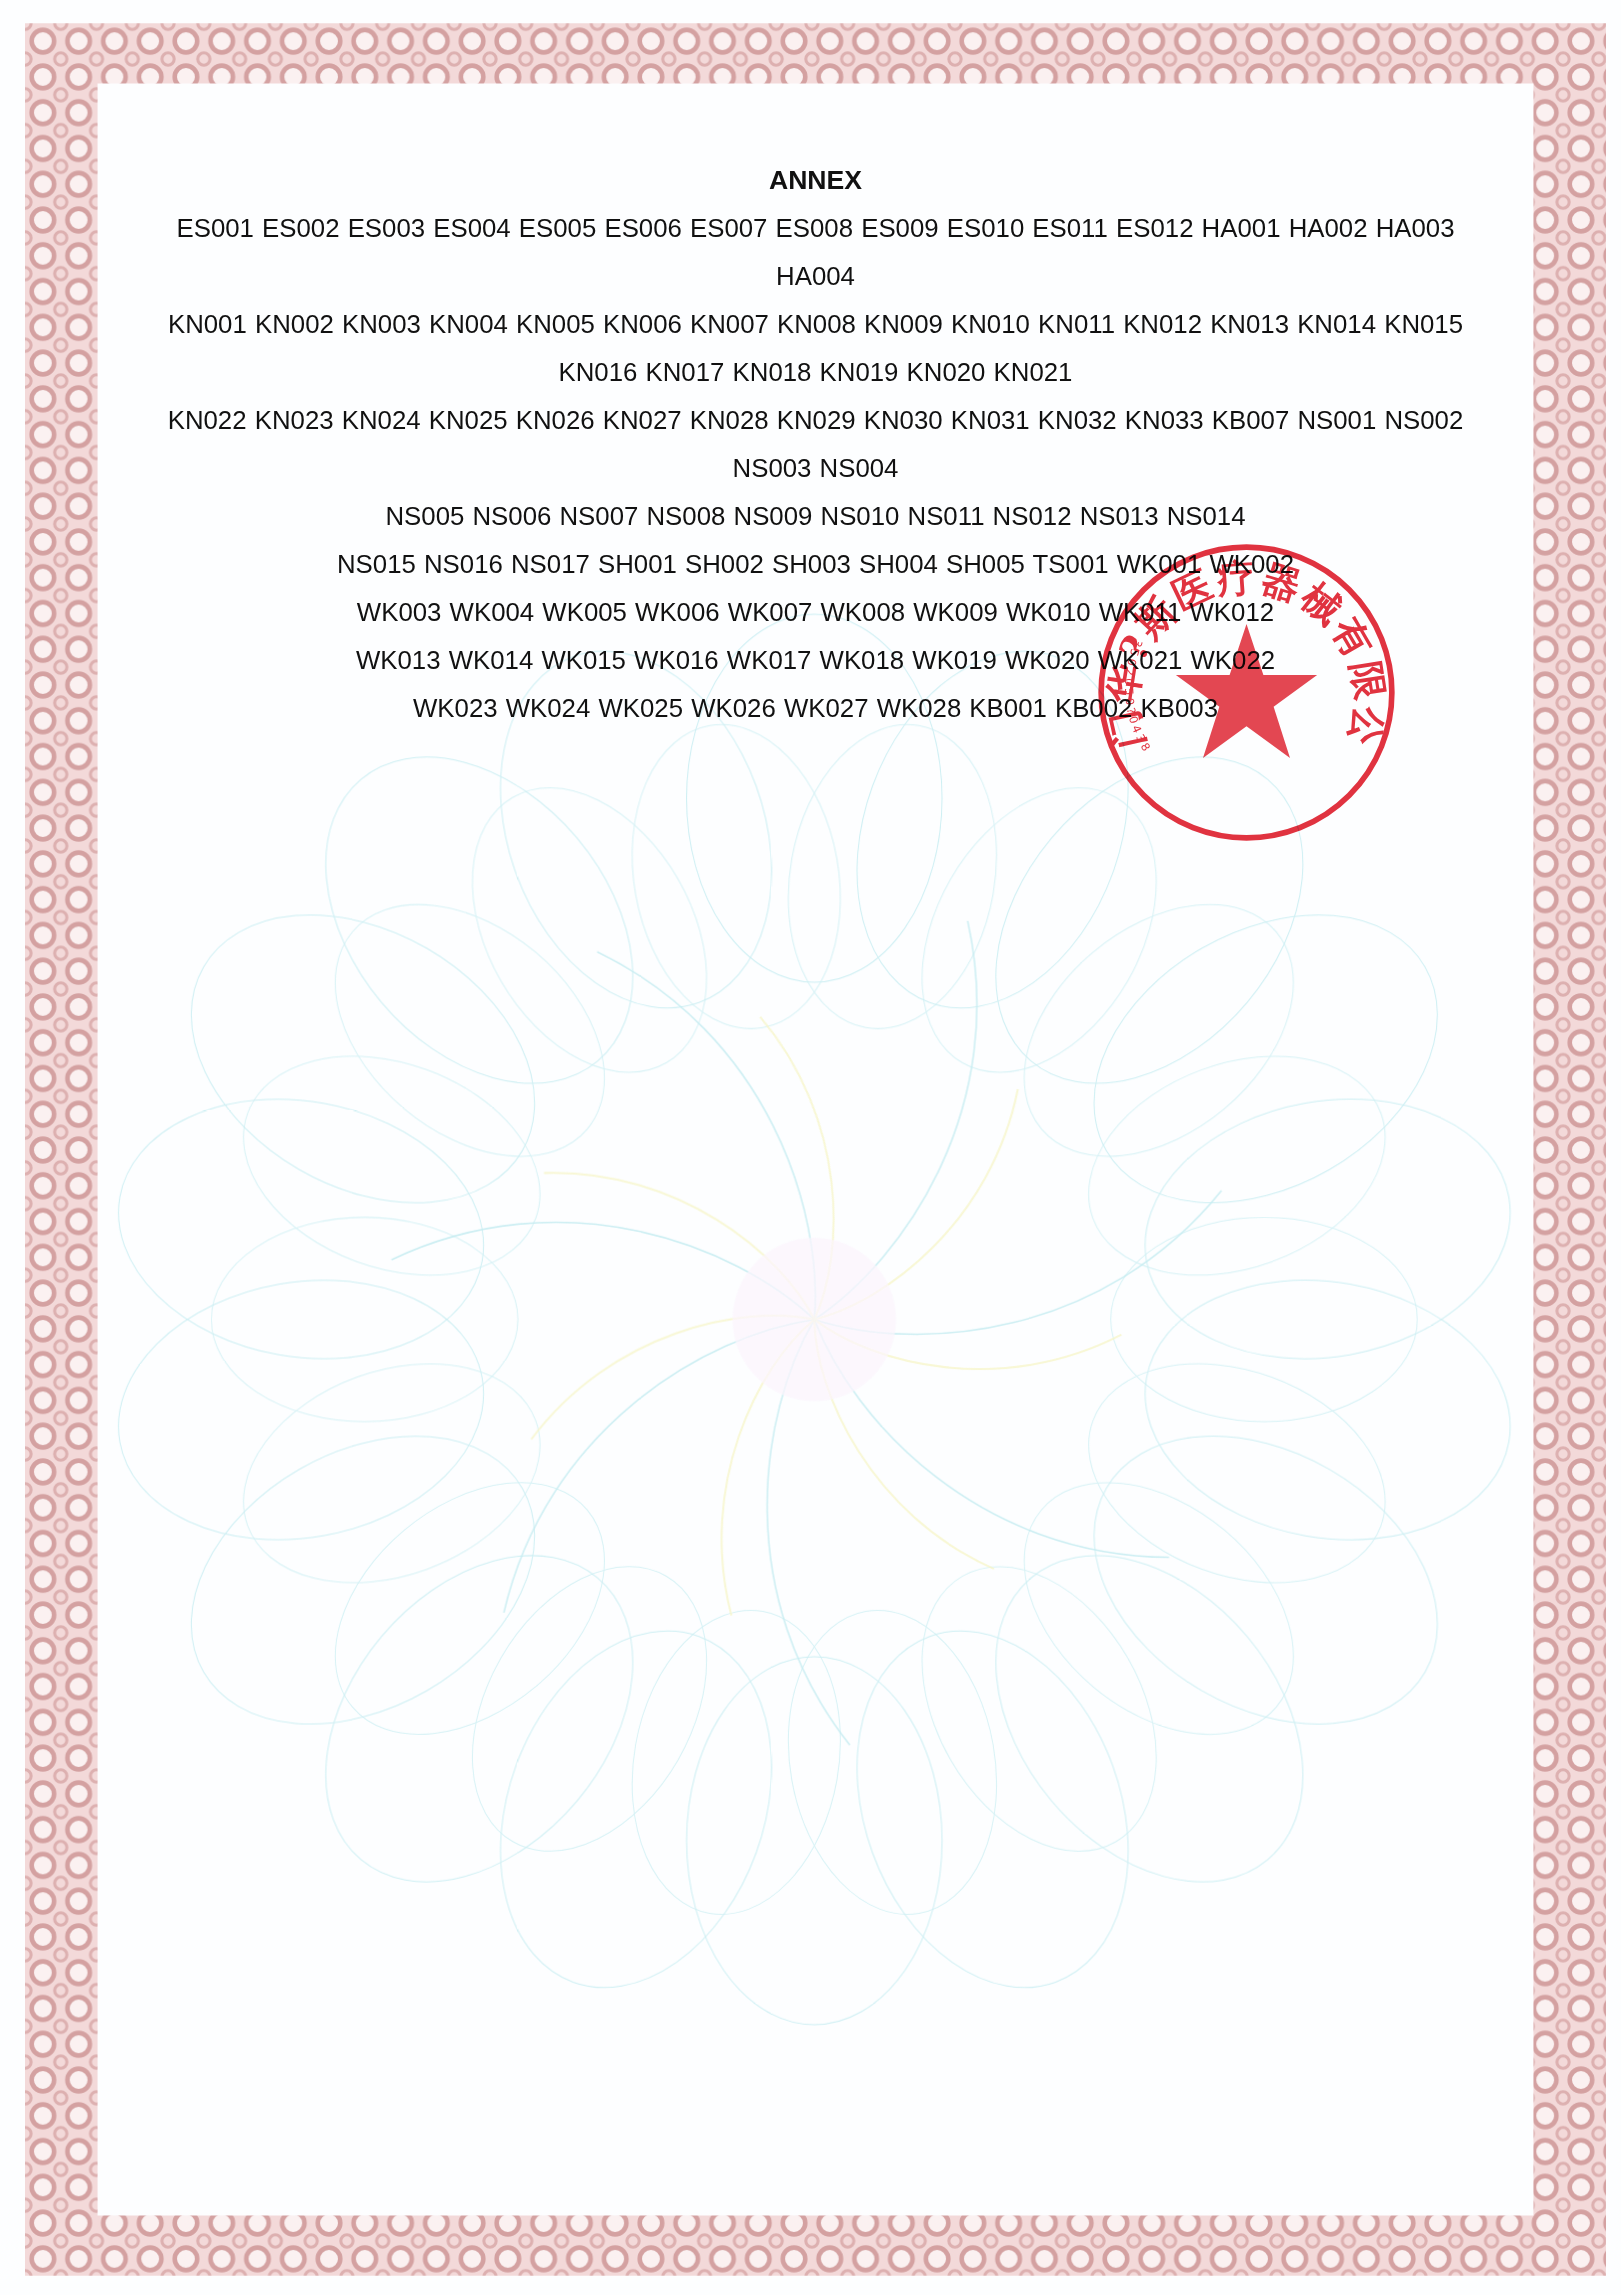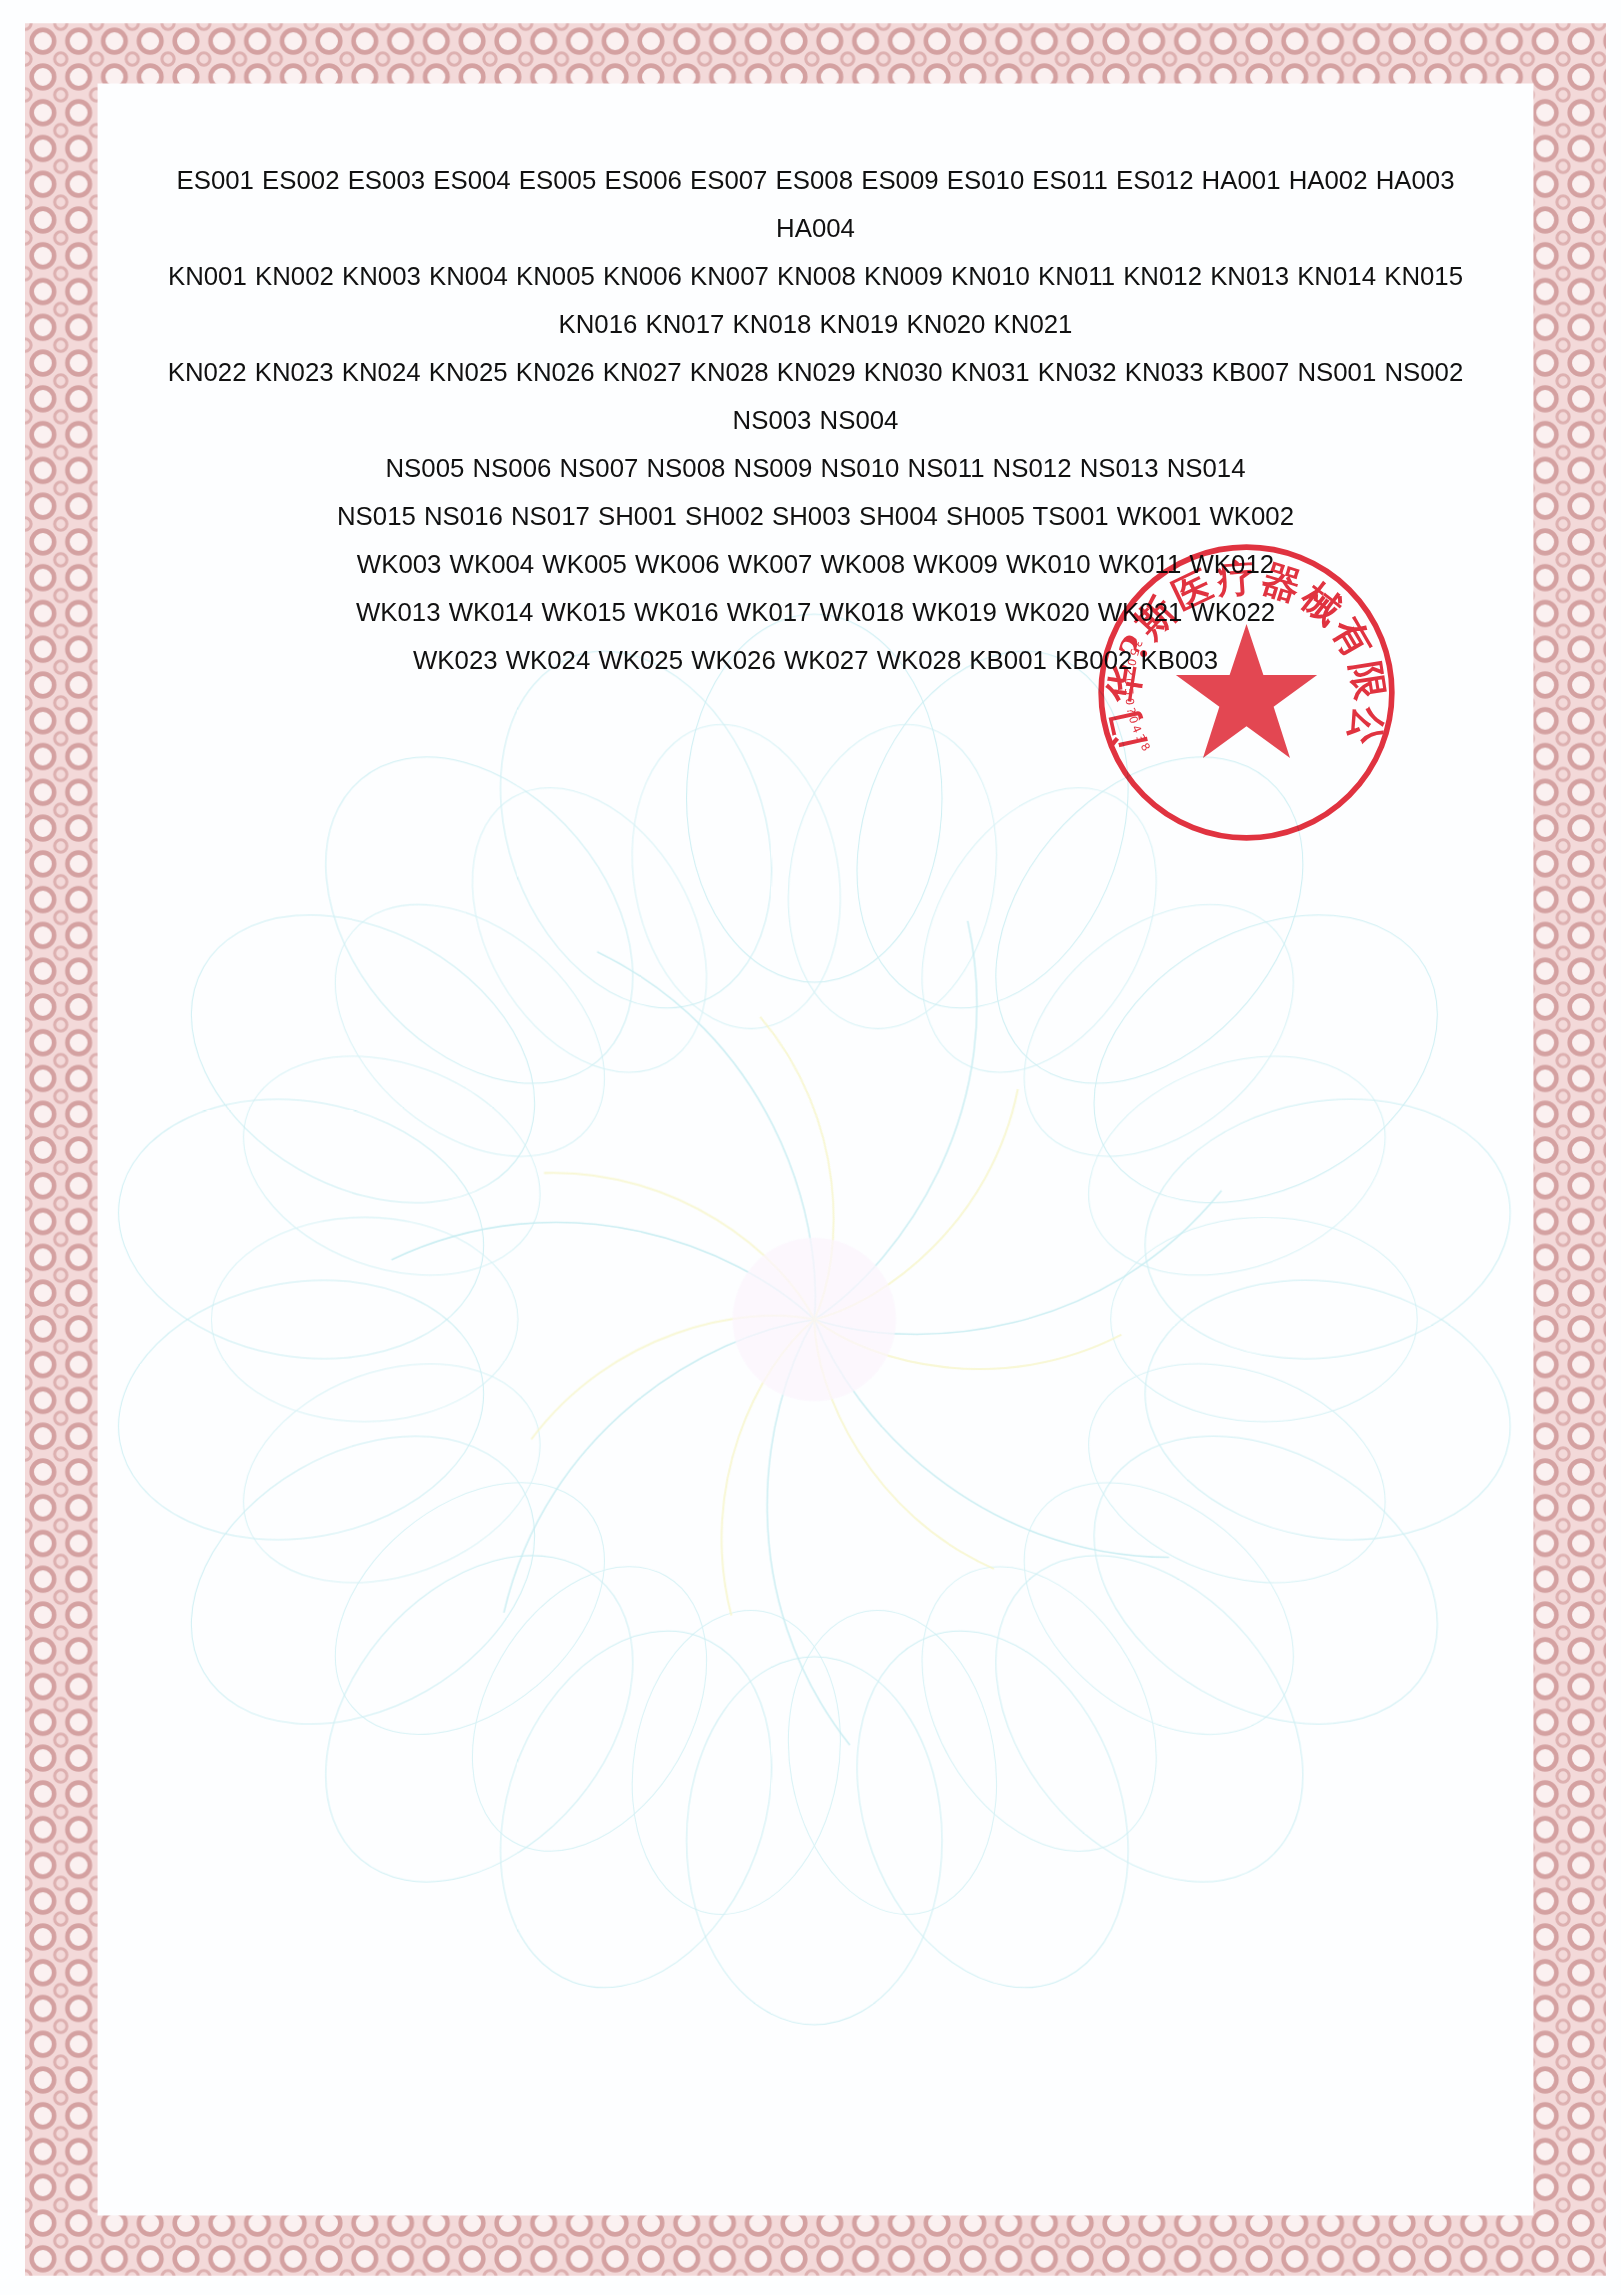--- a/index.html
+++ b/index.html
@@ -149,20 +149,21 @@
           <circle cx="70" cy="0" r="12" fill="none" stroke="#d7a2a2" stroke-width="6"></circle>
           <circle cx="0" cy="70" r="12" fill="none" stroke="#d7a2a2" stroke-width="6"></circle>
           <circle cx="70" cy="70" r="12" fill="none" stroke="#d7a2a2" stroke-width="6"></circle>
         </pattern>
       </defs>
       <path fill="url(#ringpat)" fill-rule="evenodd" opacity="0.85" d="M0,0 H3094 V4408 H0 Z M142,118 V4290 H2952 V118 Z"></path>
     </svg>
   </div>
 
   <div class="content">
+    <h1 class="annex-title">ANNEX</h1>
     <p class="code-para">ES001 ES002 ES003 ES004 ES005 ES006 ES007 ES008 ES009 ES010 ES011 ES012 HA001 HA002 HA003</p>
     <p class="code-para">HA004</p>
     <p class="code-para">KN001 KN002 KN003 KN004 KN005 KN006 KN007 KN008 KN009 KN010 KN011 KN012 KN013 KN014 KN015</p>
     <p class="code-para">KN016 KN017 KN018 KN019 KN020 KN021</p>
     <p class="code-para">KN022 KN023 KN024 KN025 KN026 KN027 KN028 KN029 KN030 KN031 KN032 KN033 KB007 NS001 NS002</p>
     <p class="code-para">NS003 NS004</p>
     <p class="code-para">NS005 NS006 NS007 NS008 NS009 NS010 NS011 NS012 NS013 NS014</p>
     <p class="code-para">NS015 NS016 NS017 SH001 SH002 SH003 SH004 SH005 TS001 WK001 WK002</p>
     <p class="code-para">WK003 WK004 WK005 WK006 WK007 WK008 WK009 WK010 WK011 WK012</p>
     <p class="code-para">WK013 WK014 WK015 WK016 WK017 WK018 WK019 WK020 WK021 WK022</p>

